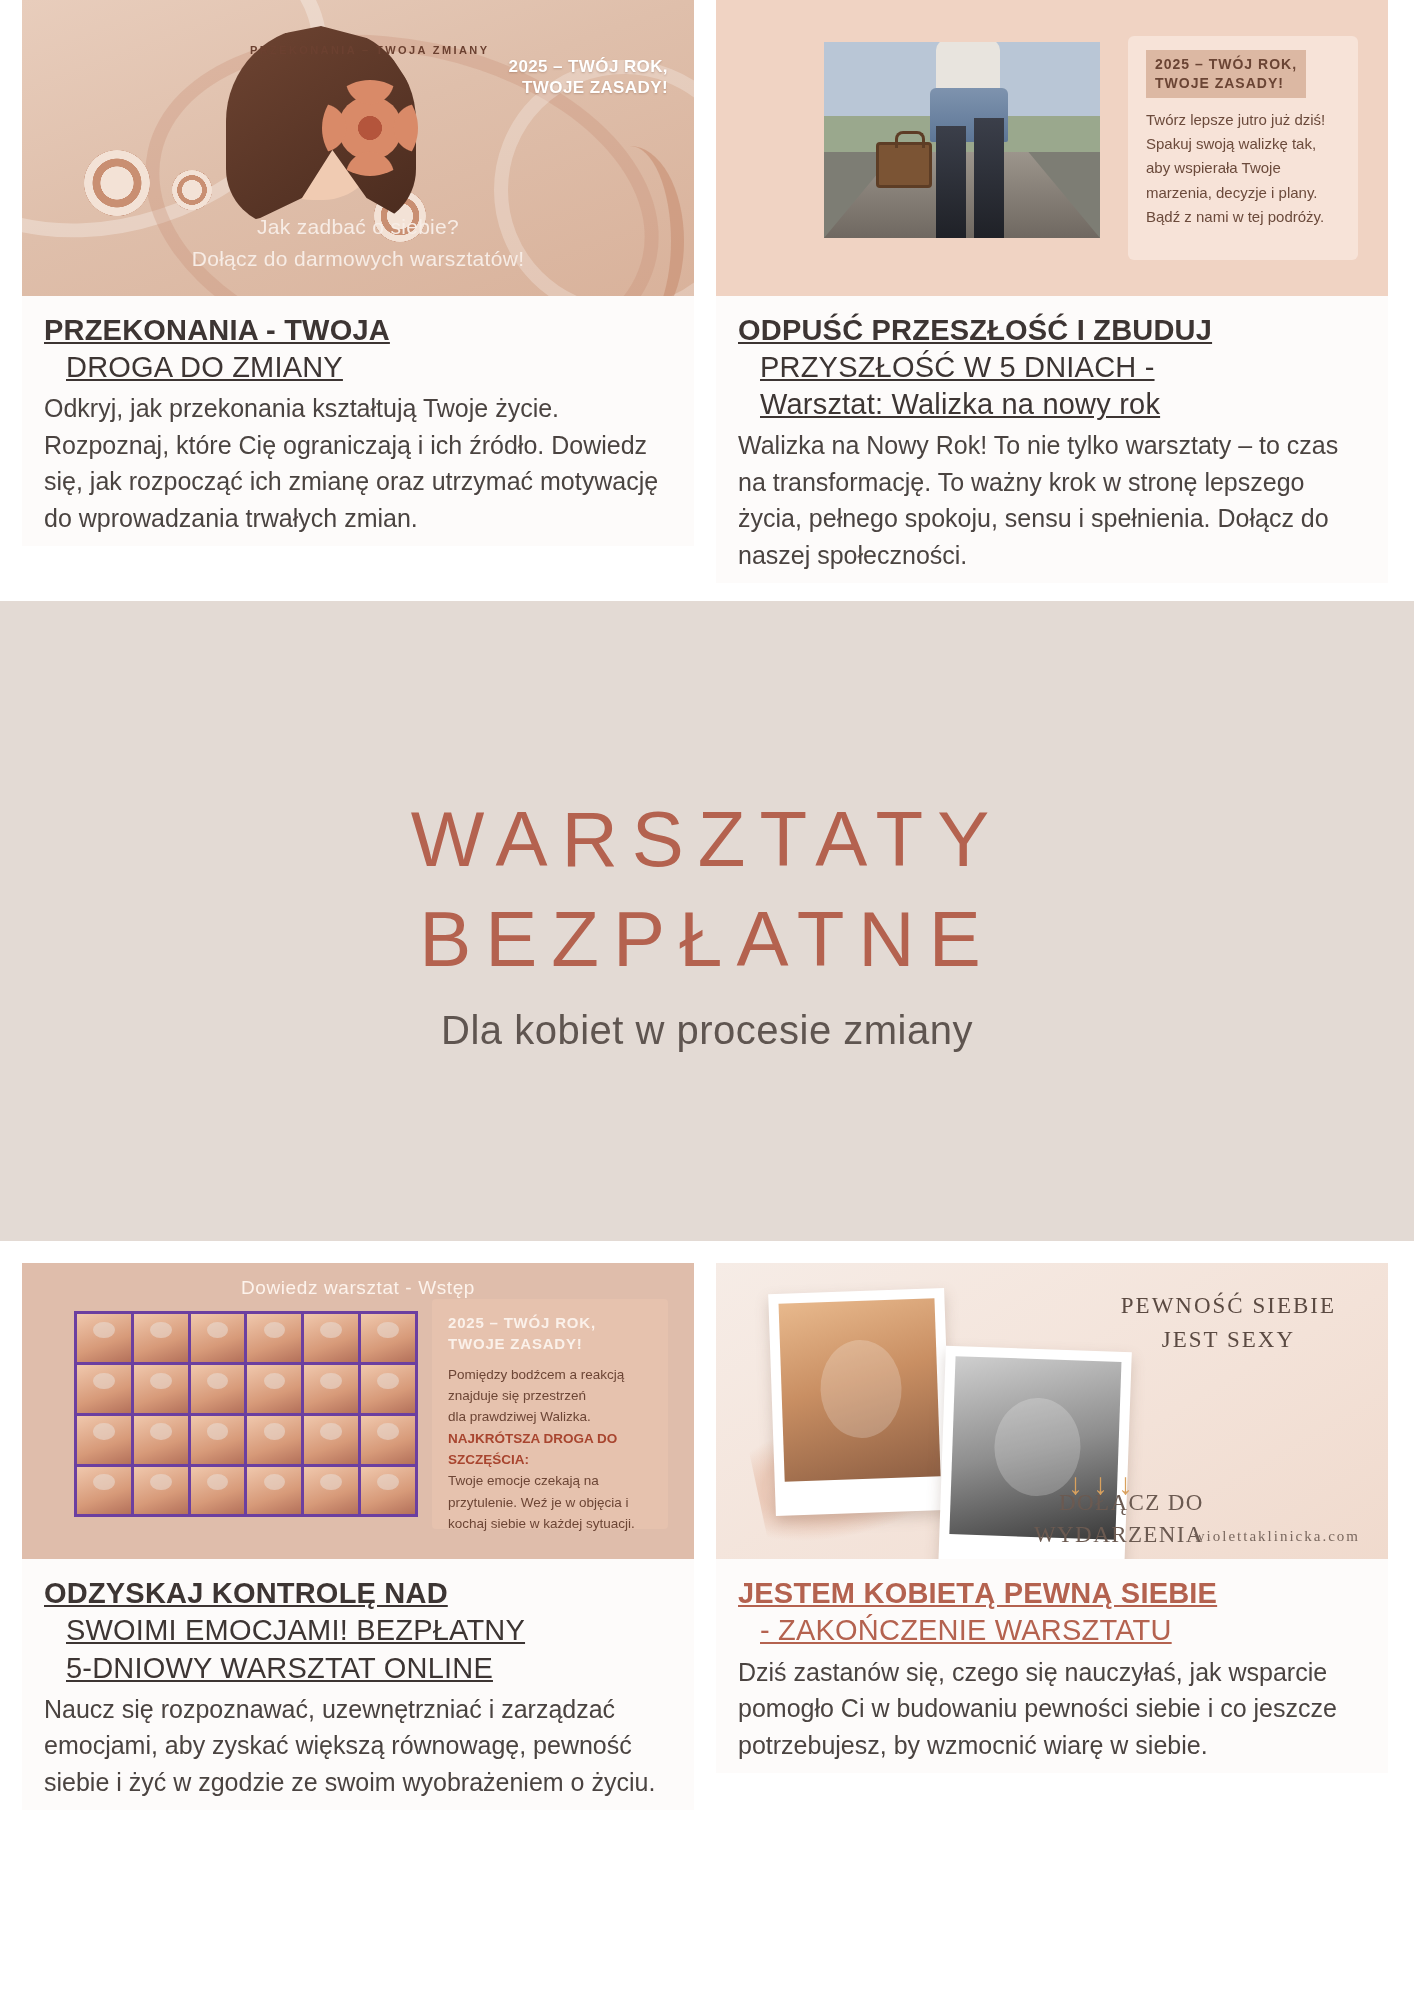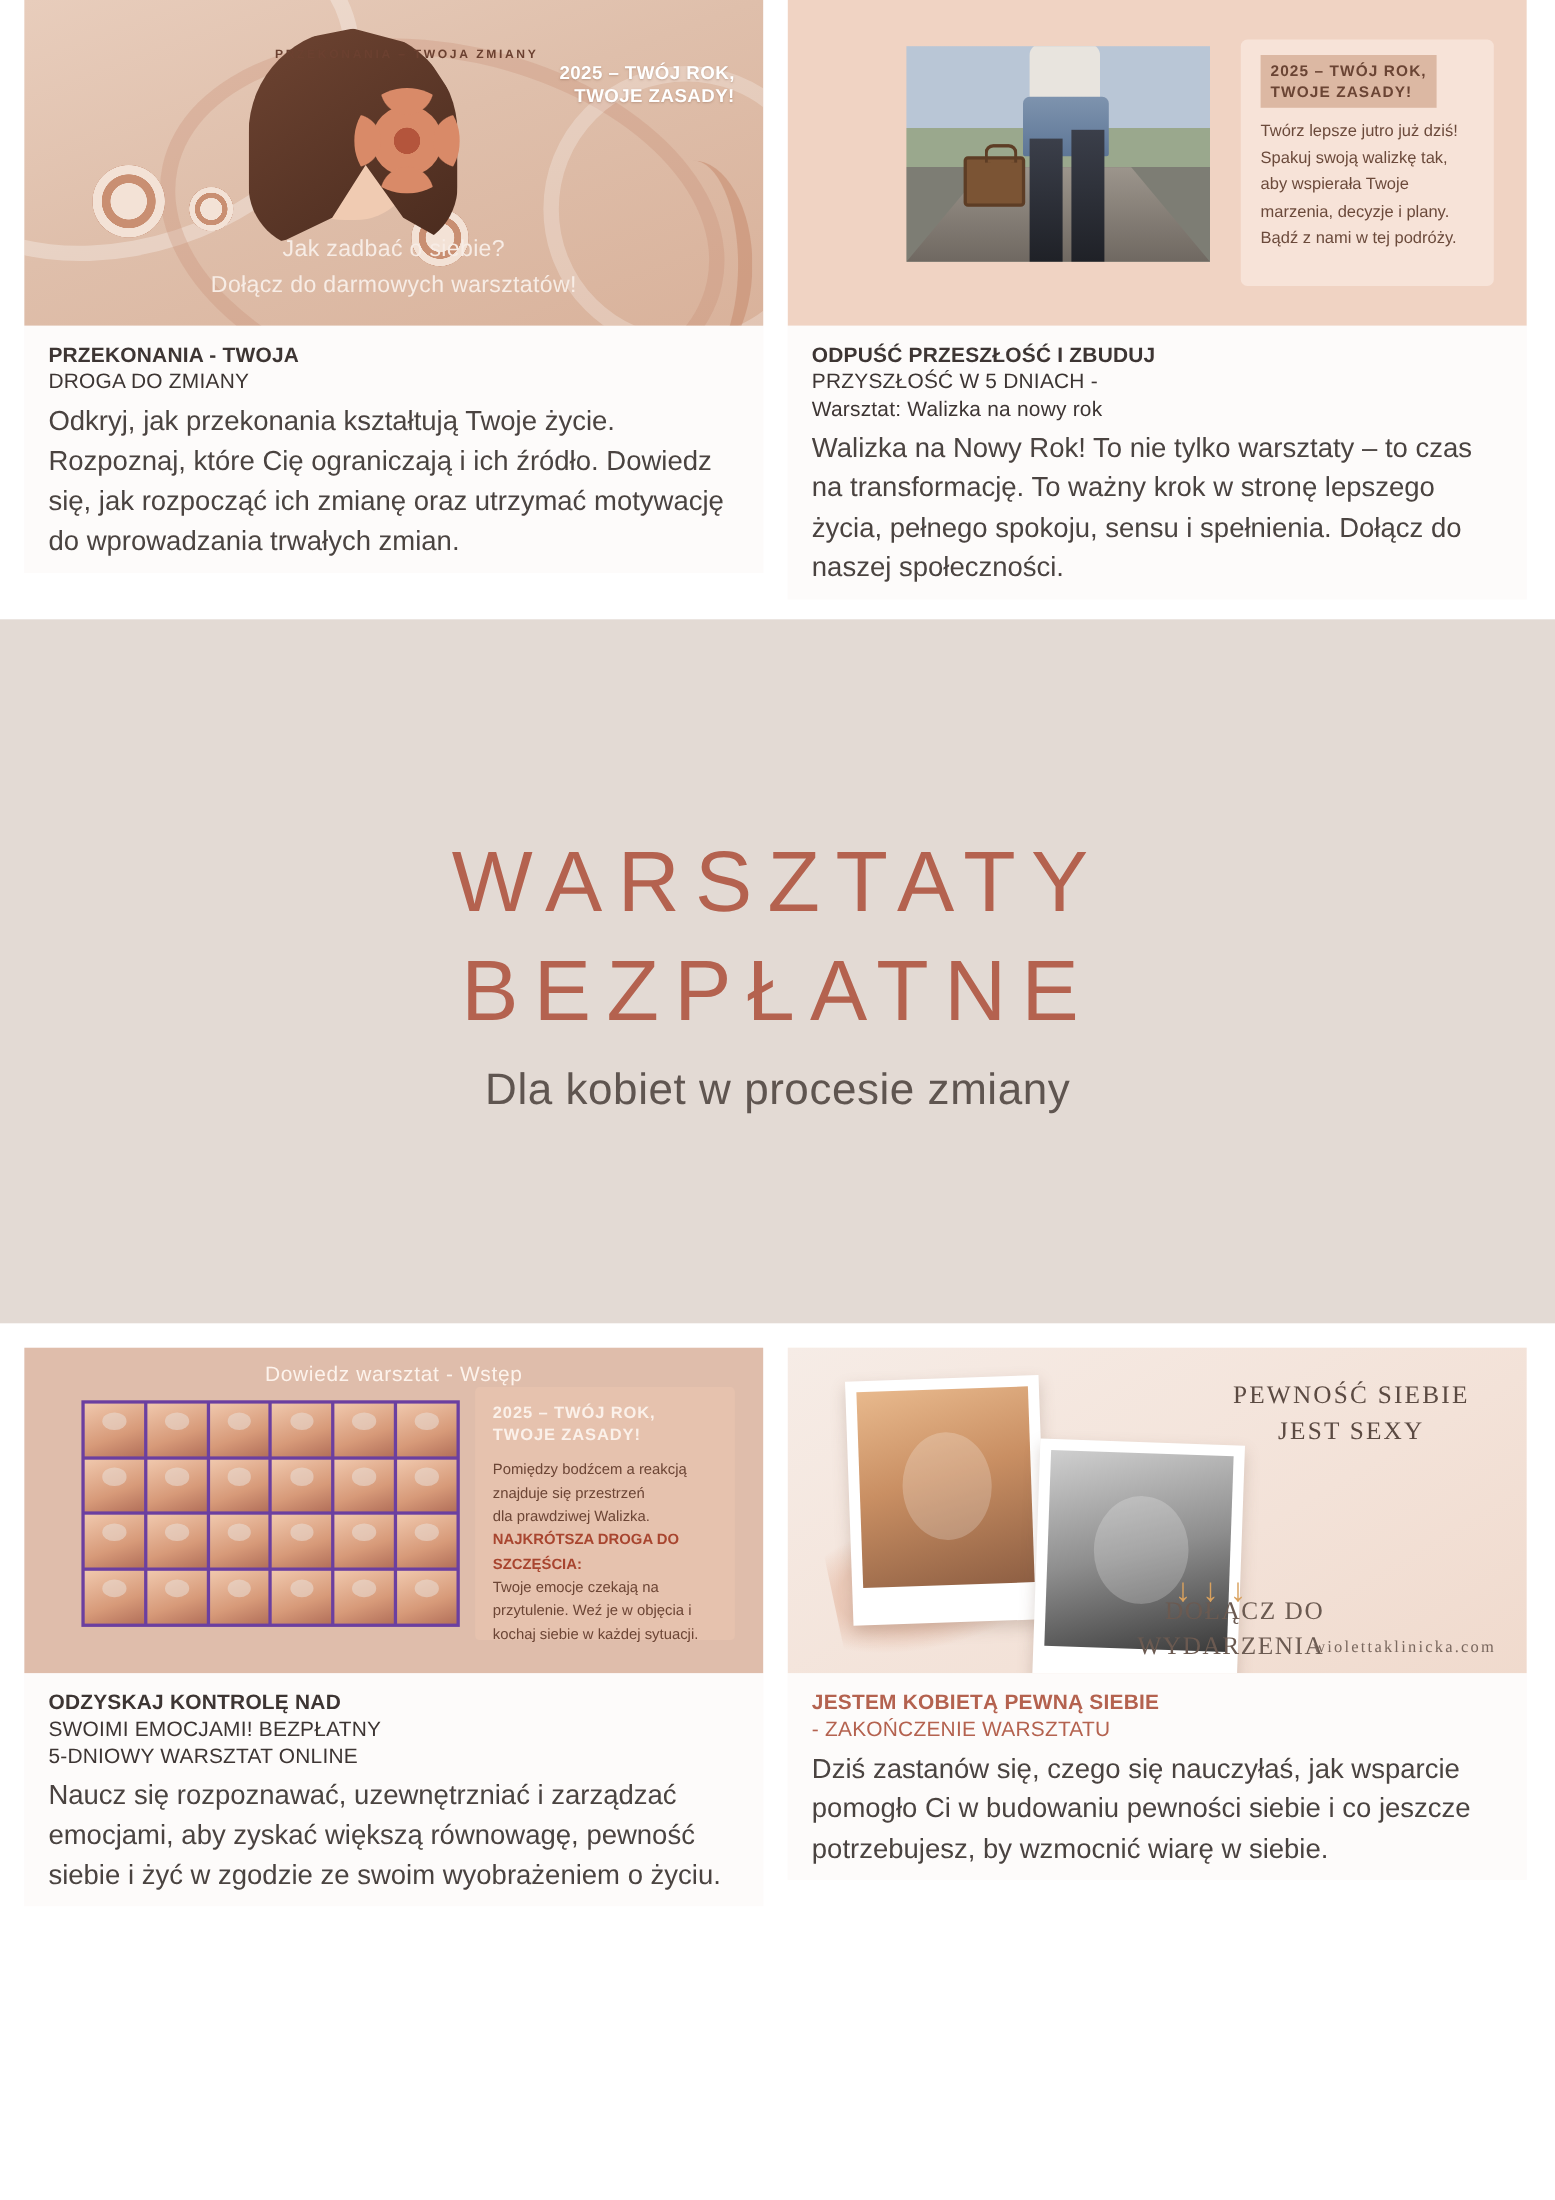--- a/index.html
+++ b/index.html
@@ -27,31 +27,33 @@
   }
   .card {
     width: 672px;
     background: #fdfbfa;
     overflow: hidden;
   }
   .card-body {
     padding: 16px 22px 10px 22px;
   }
   .card-title {
-    font-size: 19px;
+    font-size: 29px;
     line-height: 1.28;
     font-weight: 600;
     color: #3d3533;
     margin: 0 0 4px 0;
     letter-spacing: .2px;
+    text-decoration: underline;
   }
   .card-title.rose { color: #b4624f; }
   .card-title .sub {
     display: block;
     font-weight: 500;
+    margin-left: 22px;
   }
   .card-desc {
     font-size: 25px;
     line-height: 1.46;
     color: #4a4340;
     margin: 0;
   }
 
   
   .thumb {

